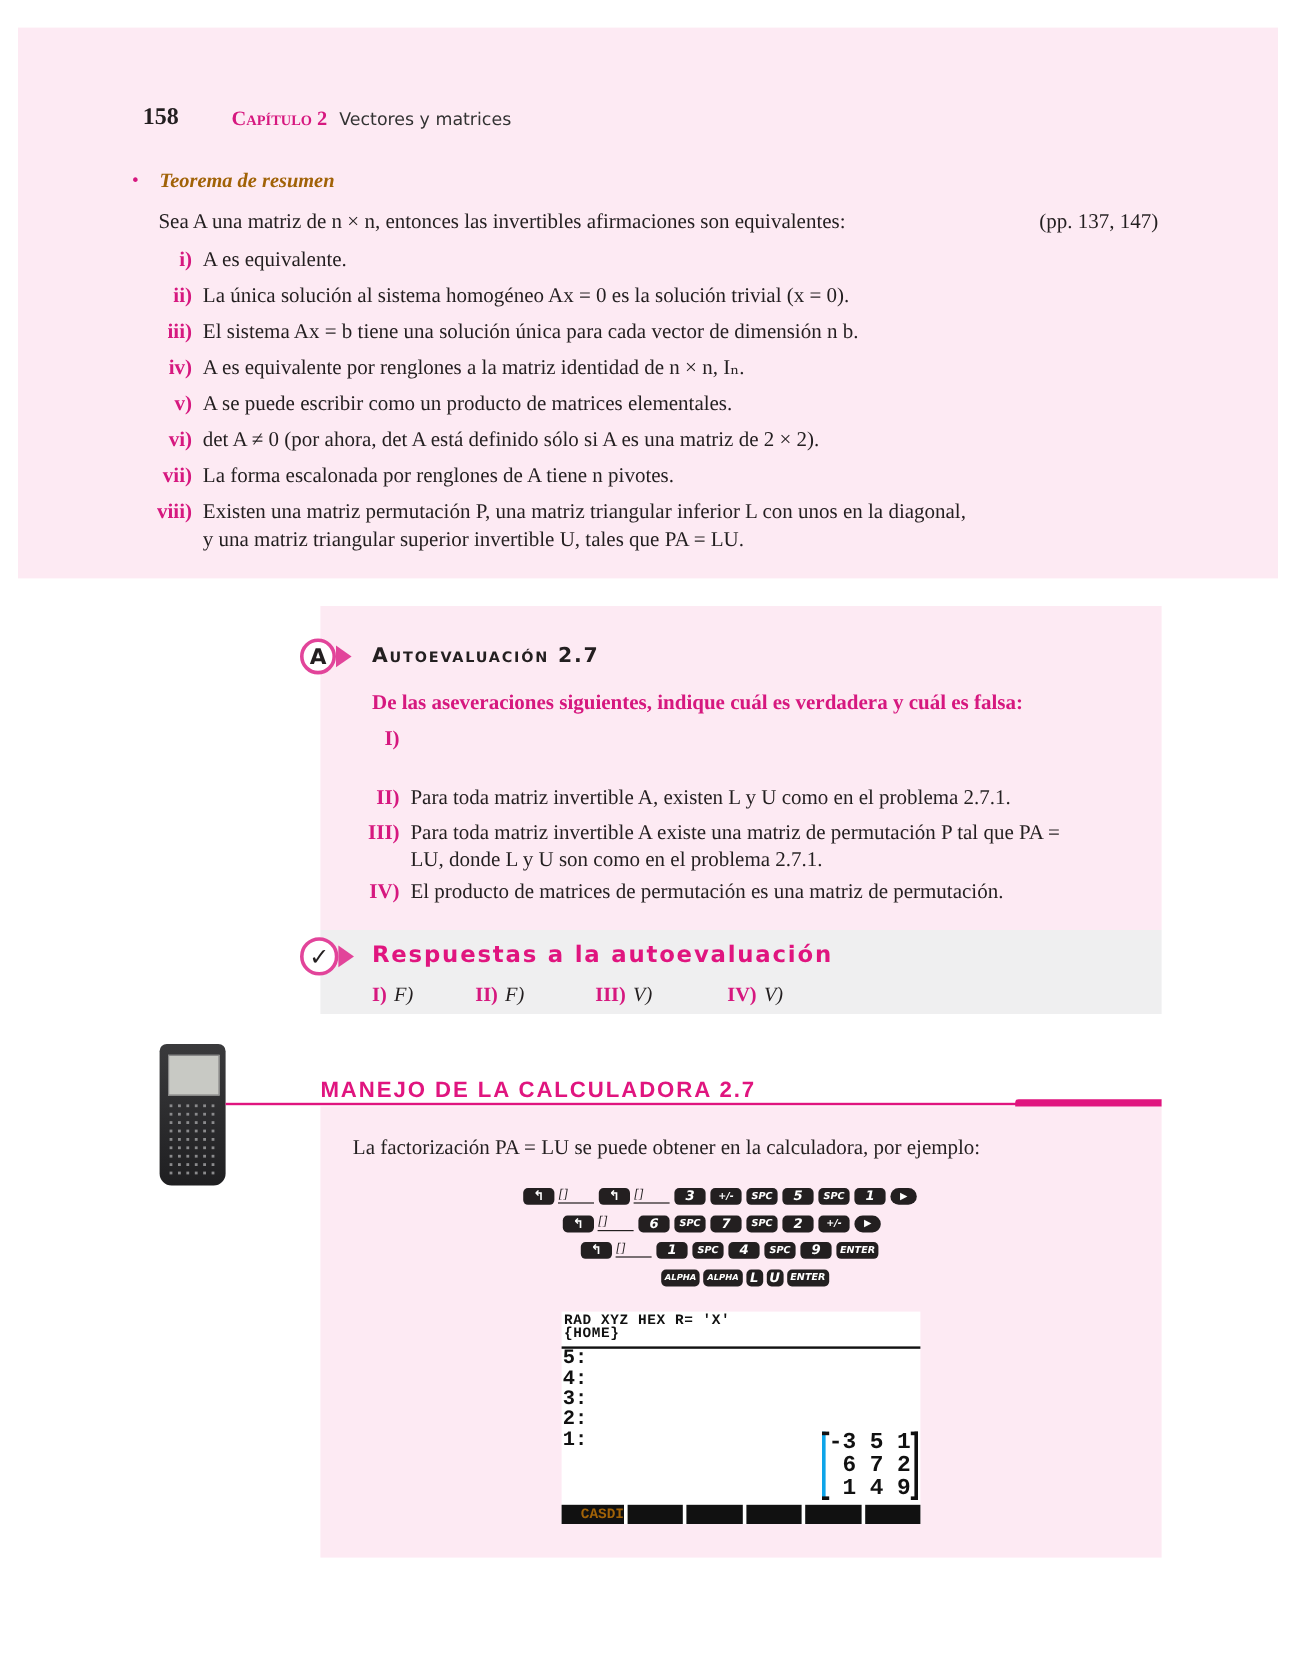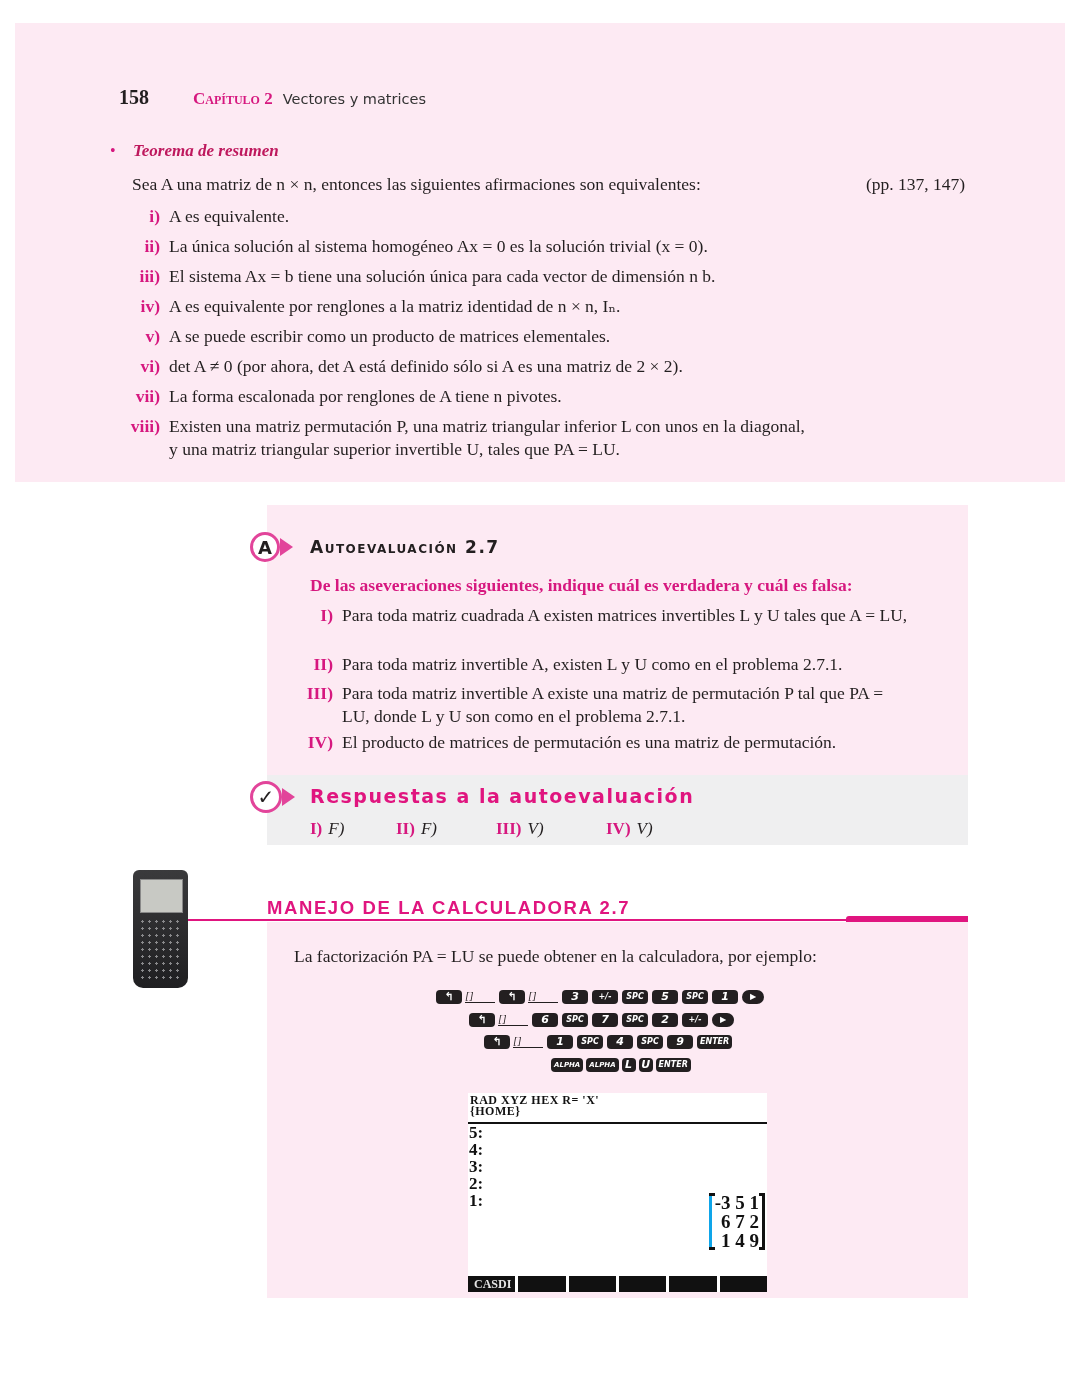--- a/index.html
+++ b/index.html
@@ -9,21 +9,21 @@
     overflow: hidden;
   }
   .abs { position: absolute; }
   .pink-box { background: #fdeaf3; }
   .top-box { left: 15px; top: 23px; width: 1050px; height: 459px; }
   .page-num { left: 90px; top: 86px; font-size: 20px; font-weight: bold; margin-left: 29px; }
   .chapter { left: 193px; top: 89px; font-size: 16px; }
   .chapter .cap { color: #d6187f; font-weight: bold; font-variant: small-caps; font-size: 17px; }
   .chapter .title { font-family: "DejaVu Sans", sans-serif; font-size: 14.5px; margin-left: 10px; color: #333; }
   .bullet { left: 110px; top: 142px; color: #d6187f; font-size: 16px; }
-  .thm-title { left: 133px; top: 141px; color: #be185d; font-weight: bold; font-style: italic; font-size: 17px; }
+  .thm-title { left: 133px; top: 141px; color: #a16207; font-weight: bold; font-style: italic; font-size: 17px; }
   .intro { left: 132px; top: 174px; font-size: 17.5px; }
   .pages { left: 866px; top: 174px; font-size: 17.5px; }
   .item { position: absolute; font-size: 17.5px; line-height: 23px; }
   .item .num { position: absolute; right: 100%; margin-right: 9px; color: #d6187f; font-weight: bold; white-space: nowrap; }
 
   .low-box { left: 267px; top: 505px; width: 701px; height: 270px; }
   .gray-box { left: 267px; top: 775px; width: 701px; height: 70px; background: #efeff0; }
   .calc-box { left: 267px; top: 922px; width: 701px; height: 376px; }
 
   .badge { width: 30px; height: 30px; border: 3px solid #e2449a; border-radius: 50%; background: #fff;
@@ -48,42 +48,42 @@
   .keyrow { position: absolute; display: flex; align-items: center; gap: 4px; height: 15px; }
   .key { height: 14px; min-width: 26px; padding: 0 3px; background: #231f20; color: #fff; border-radius: 4px;
     font-family: "DejaVu Sans", sans-serif; font-size: 8px; font-style: italic; font-weight: bold;
     display: flex; align-items: center; justify-content: center; box-sizing: border-box; }
   .key.big { font-size: 11px; }
   .key.small { min-width: 14px; padding: 0 2px; }
   .key.round { min-width: 22px; border-radius: 7px; }
   .key.alpha { font-size: 7px; min-width: 28px; }
   .bracket-lbl { font-size: 11px; font-style: italic; color: #231f20; width: 30px; border-bottom: 1px solid #231f20; height: 12px; line-height: 11px; margin-left: -1px; }
 
-  .lcd { left: 468px; top: 1093px; width: 299px; height: 199px; background: #fff; font-family: Liberation Serif, serif; font-weight: bold; color: #111; }
+  .lcd { left: 468px; top: 1093px; width: 299px; height: 177px; background: #fff; font-family: Liberation Mono, monospace; font-weight: bold; color: #111; }
   .lcd .hdr { position: absolute; left: 2px; top: 2px; font-size: 12px; line-height: 11px; letter-spacing: 0.5px; }
   .lcd .rule { position: absolute; left: 0; top: 29px; width: 299px; height: 2px; background: #111; }
   .lcd .lvl { position: absolute; left: 1px; font-size: 17px; line-height: 16px; }
   .lcd .matrix { position: absolute; right: 2px; top: 100px; font-size: 19px; line-height: 19px; border-left: 3px solid #0ea5e9; border-right: 3px solid #111; padding: 0 3px; }
   .lcd .matrix:before, .lcd .matrix:after { content: ""; position: absolute; top: 0; bottom: 0; width: 6px; border-top: 3px solid #111; border-bottom: 3px solid #111; }
   .lcd .matrix:before { left: -3px; } .lcd .matrix:after { right: -3px; }
   .lcd .mrow { text-align: right; white-space: pre; }
   .lcd .menu { position: absolute; left: 0; bottom: 0; width: 299px; height: 16px; display: flex; gap: 3px; }
-  .lcd .menu div { flex: 1; background: #111; color: #e5e5e5; font-size: 12px; line-height: 16px; padding-left: 6px; }
+  .lcd .menu div { flex: 1; background: #111; color: #a16207; font-size: 12px; line-height: 16px; padding-left: 16px; }
 </style>
 </head>
 <body>
 
 <div class="abs pink-box top-box"></div>
 <div class="abs page-num">158</div>
 <div class="abs chapter">
   <span class="cap">Capítulo 2</span><span class="title">Vectores y matrices</span>
 </div>
 <div class="abs bullet">•</div>
 <div class="abs thm-title">Teorema de resumen</div>
-<div class="abs intro">Sea A una matriz de n × n, entonces las siguientes afirmaciones son equivalentes:</div>
+<div class="abs intro">Sea A una matriz de n × n, entonces las invertibles afirmaciones son equivalentes:</div>
 <div class="abs pages">(pp. 137, 147)</div>
 
 <div class="item" style="left:169px; top:205px;"><span class="num">i)</span><span>A es equivalente.</span></div>
 <div class="item" style="left:169px; top:235px;"><span class="num">ii)</span><span>La única solución al sistema homogéneo Ax = 0 es la solución trivial (x = 0).</span></div>
 <div class="item" style="left:169px; top:265px;"><span class="num">iii)</span><span>El sistema Ax = b tiene una solución única para cada vector de dimensión n b.</span></div>
 <div class="item" style="left:169px; top:295px;"><span class="num">iv)</span><span>A es equivalente por renglones a la matriz identidad de n × n, Iₙ.</span></div>
 <div class="item" style="left:169px; top:325px;"><span class="num">v)</span><span>A se puede escribir como un producto de matrices elementales.</span></div>
 <div class="item" style="left:169px; top:355px;"><span class="num">vi)</span><span>det A ≠ 0 (por ahora, det A está definido sólo si A es una matriz de 2 × 2).</span></div>
 <div class="item" style="left:169px; top:385px;"><span class="num">vii)</span><span>La forma escalonada por renglones de A tiene n pivotes.</span></div>
 <div class="item" style="left:169px; top:415px;"><span class="num">viii)</span><span>Existen una matriz permutación P, una matriz triangular inferior L con unos en la diagonal,</span><br><span>y una matriz triangular superior invertible U, tales que PA = LU.</span></div>
@@ -91,21 +91,21 @@
 <div class="abs pink-box low-box"></div>
 <div class="abs" style="left:250px; top:532px; display:flex; align-items:center;">
   <div class="badge">
       <span style="font-family:'DejaVu Sans',sans-serif; font-weight:bold; font-size:18px;">A</span>
     </div>
   <div class="badge-tri"></div>
 </div>
 <div class="abs auto-title">Autoevaluación 2.7</div>
 <div class="abs auto-q">De las aseveraciones siguientes, indique cuál es verdadera y cuál es falsa:</div>
 
-<div class="item" style="left:342px; top:604px;"><span class="num">I)</span><span>Para toda matriz cuadrada A existen matrices invertibles L y U tales que A = LU,</span><br></div>
+<div class="item" style="left:342px; top:604px;"><span class="num">I)</span><br></div>
 <div class="item" style="left:342px; top:653px;"><span class="num">II)</span><span>Para toda matriz invertible A, existen L y U como en el problema 2.7.1.</span></div>
 <div class="item" style="left:342px; top:682px;"><span class="num">III)</span><span>Para toda matriz invertible A existe una matriz de permutación P tal que PA =</span><br><span>LU, donde L y U son como en el problema 2.7.1.</span></div>
 <div class="item" style="left:342px; top:731px;"><span class="num">IV)</span><span>El producto de matrices de permutación es una matriz de permutación.</span></div>
 
 <div class="abs gray-box"></div>
 <div class="abs" style="left:250px; top:781px; display:flex; align-items:center;">
   <div class="badge" style="width:32px;height:32px;">
       <span style="font-family:'DejaVu Sans',sans-serif; font-weight:bold; font-size:20px;">✓</span>
     </div>
   <div class="badge-tri"></div>

